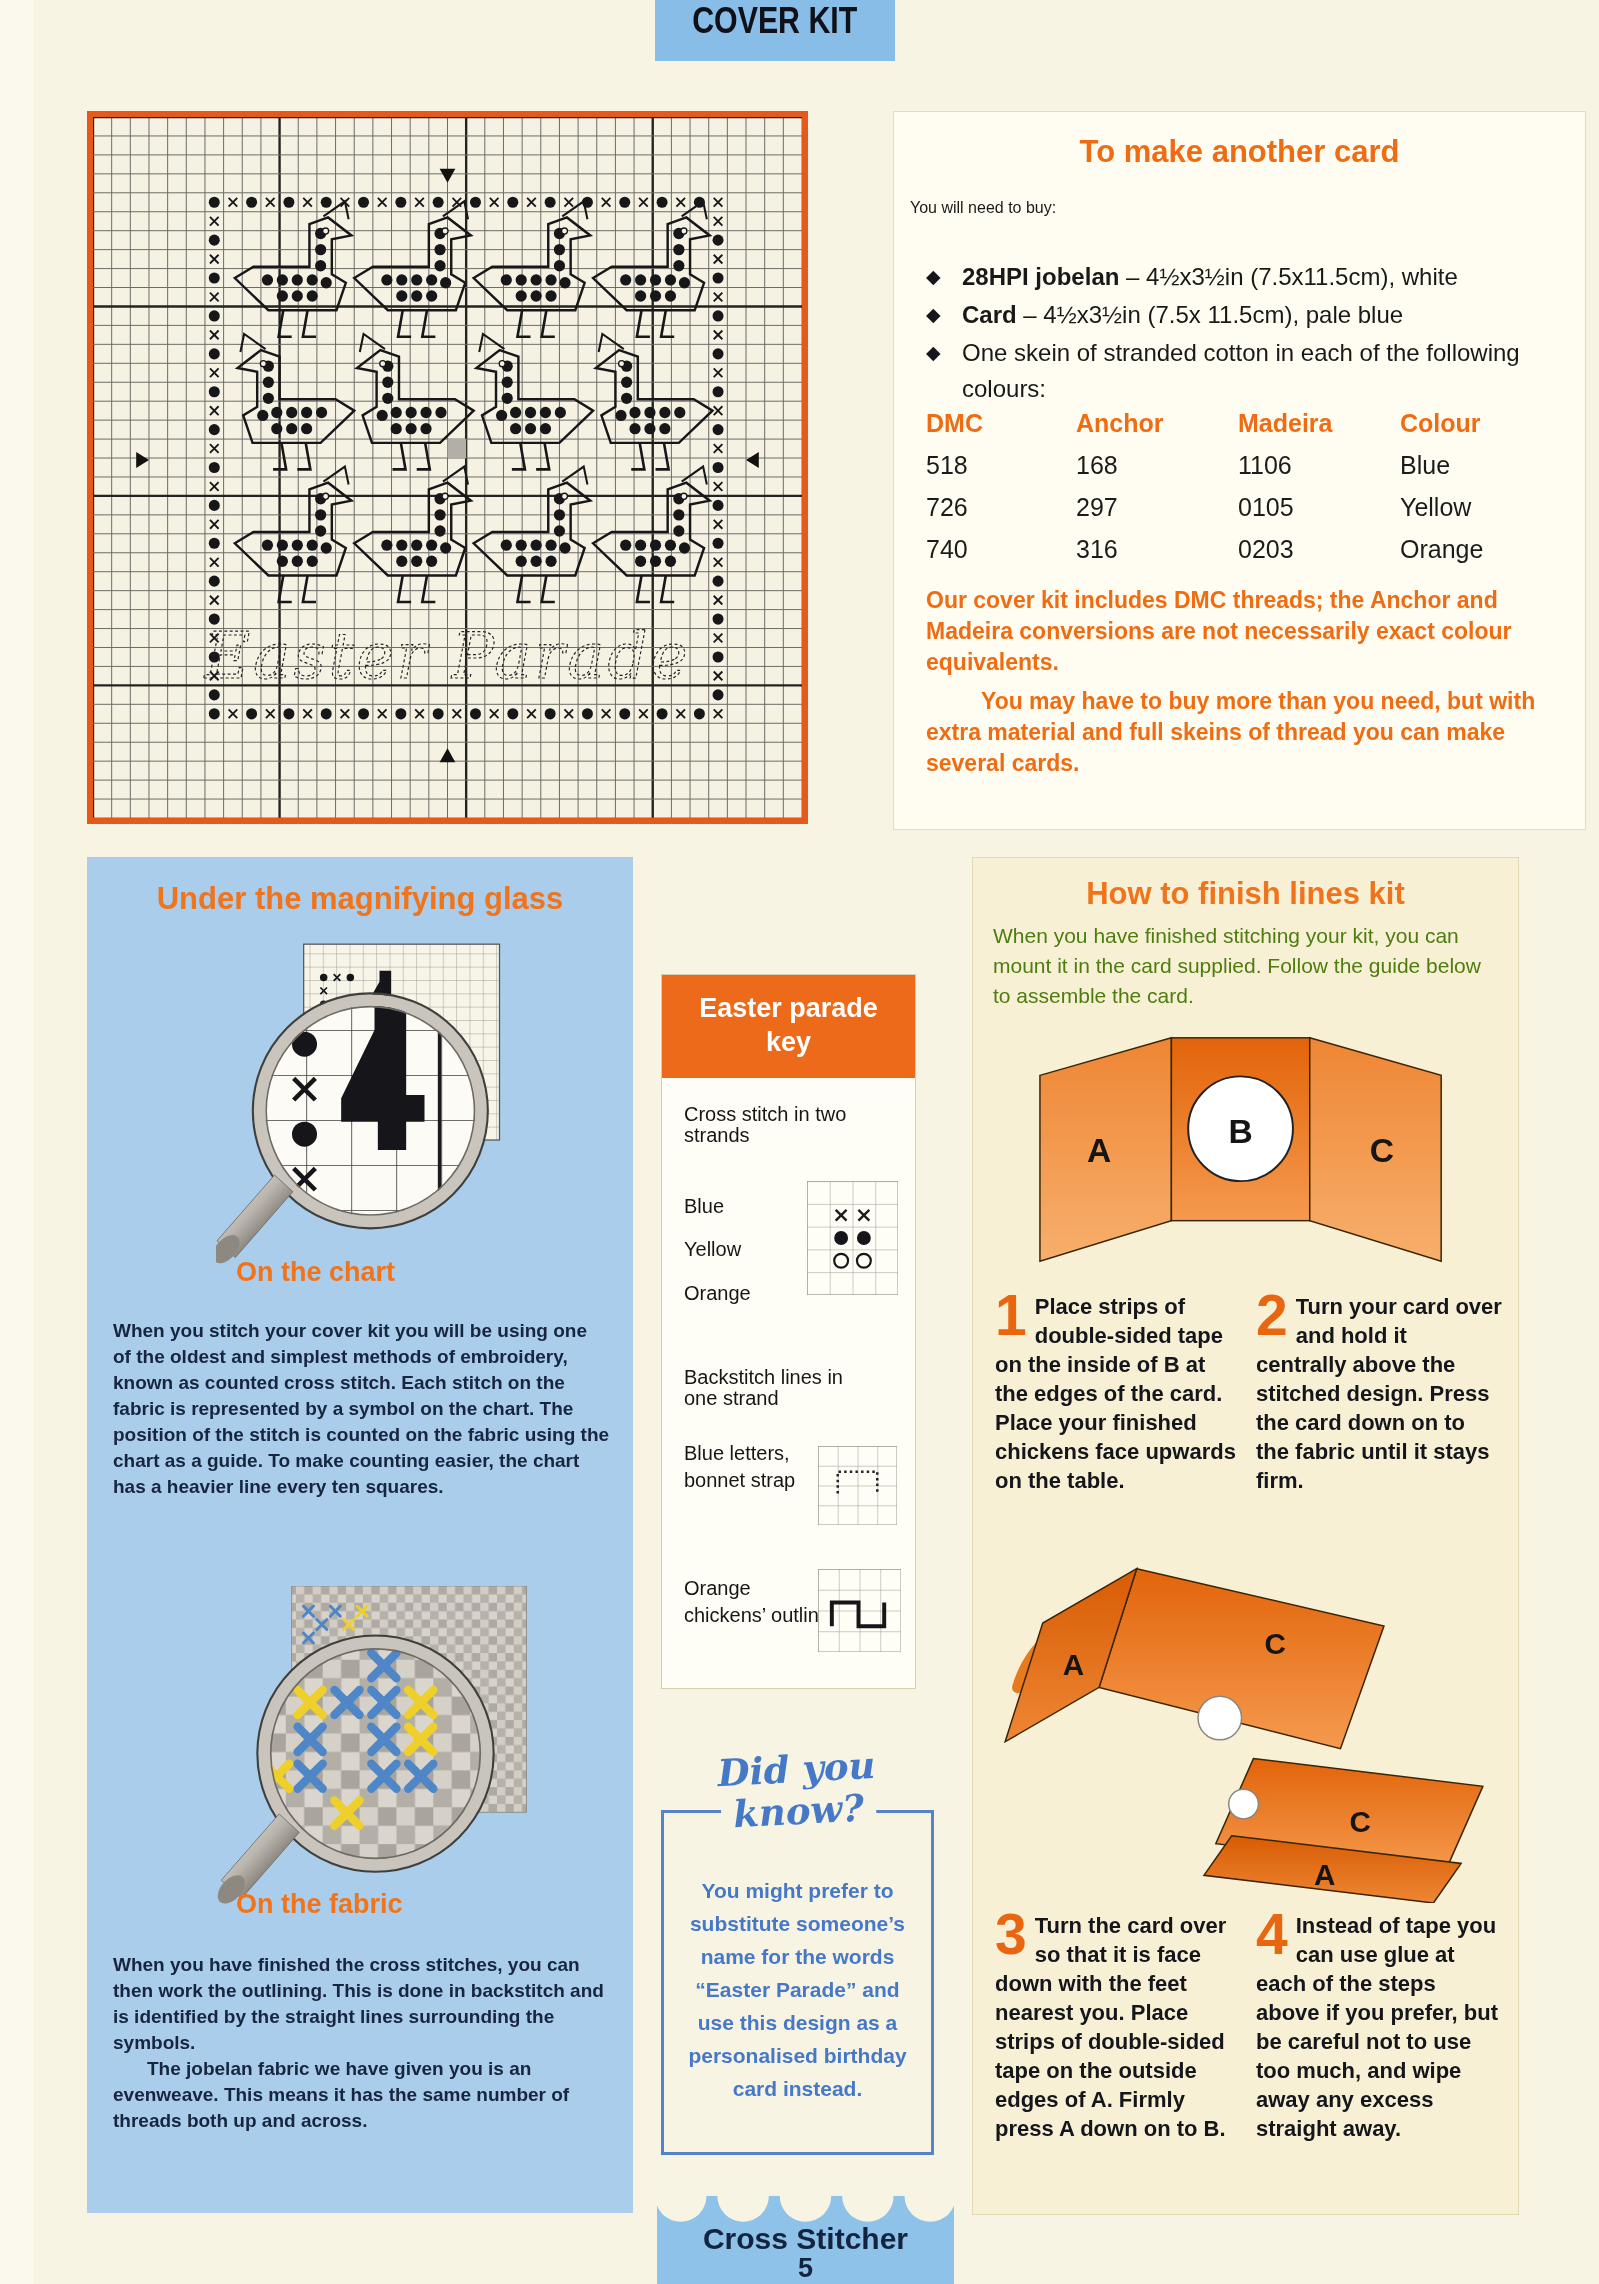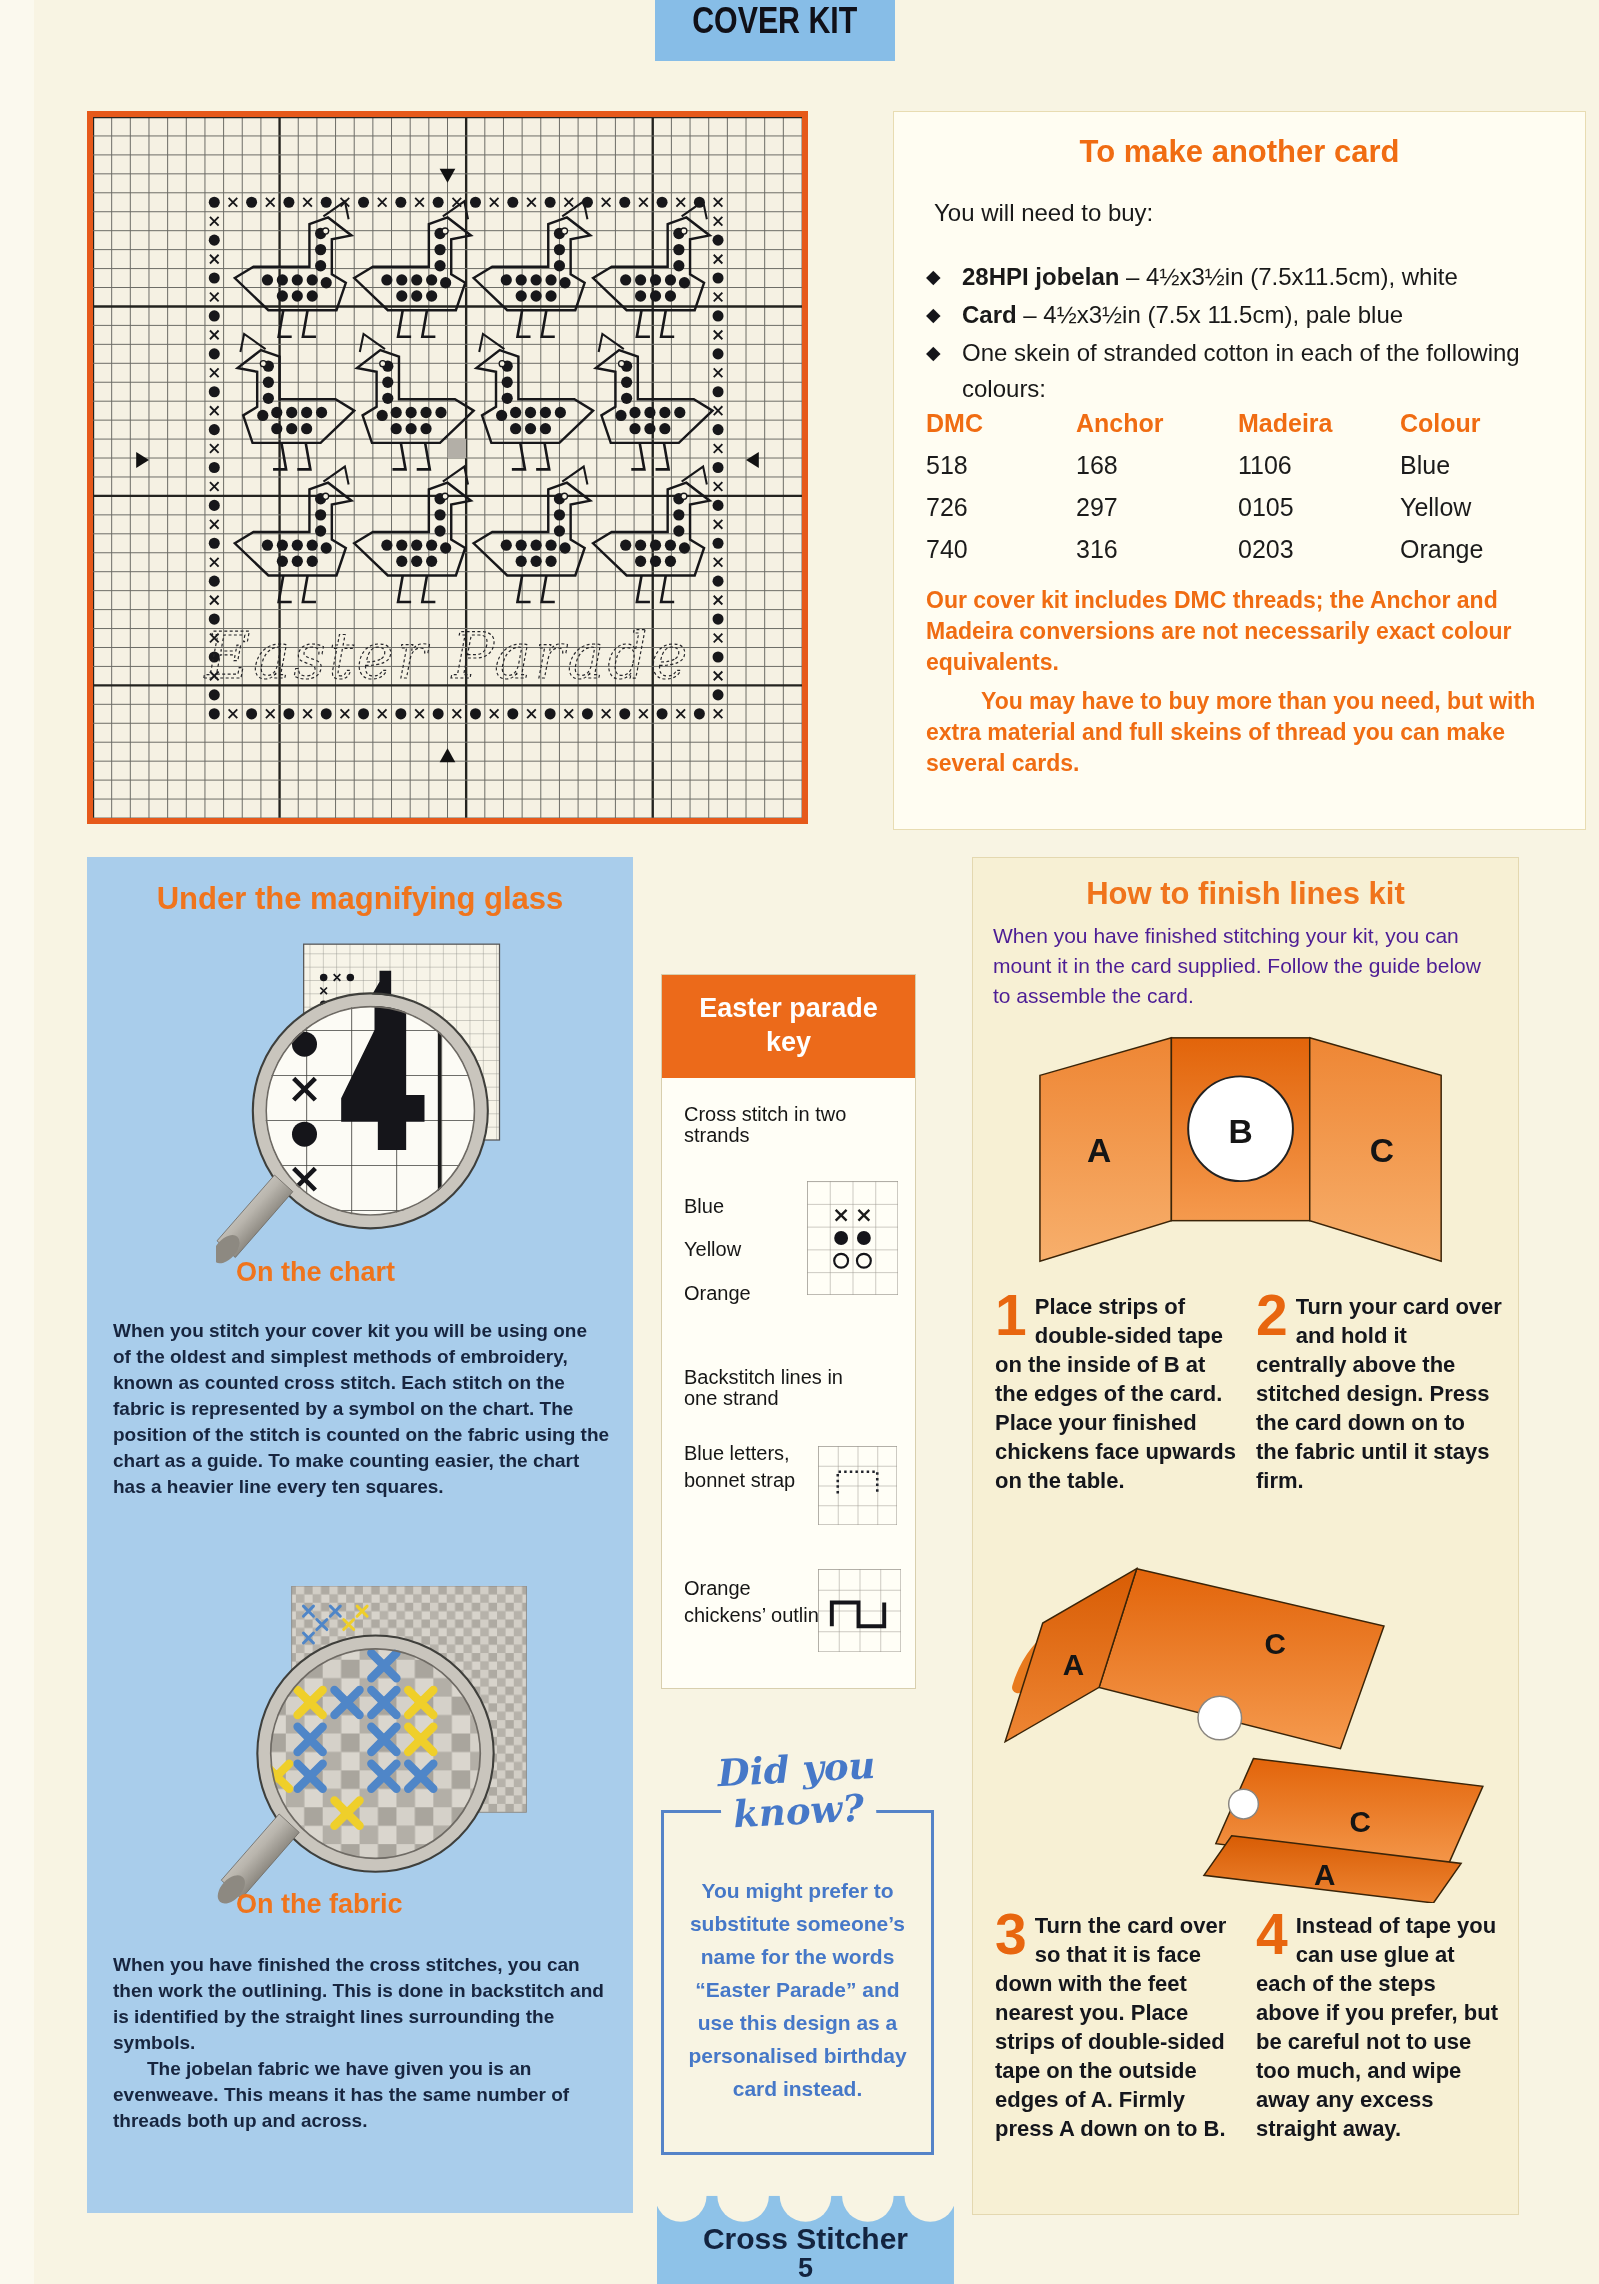--- a/index.html
+++ b/index.html
@@ -15,21 +15,21 @@
        transform:scaleX(.82);display:inline-block;white-space:nowrap;}
 
   
   .chart-box{left:87px;top:111px;width:709px;height:701px;border:6px solid #e6591a;background:#f5f1e3;}
   .chart-inner{position:absolute;inset:0;}
 
   
   .makecard{left:893px;top:111px;width:691px;height:717px;background:#fffdf2;border:1px solid #e8dcb2;}
   .mc-title{position:absolute;top:22px;left:0;width:100%;text-align:center;
        color:#f06c12;font-size:31px;font-weight:800;}
-  .mc-intro{position:absolute;left:40px;top:87px;font-size:24px;color:#191919;}
+  .mc-intro{position:absolute;left:16px;top:87px;font-size:16px;color:#191919;}
   .mc-items{position:absolute;left:32px;top:147px;width:624px;}
   .mc-item{position:relative;padding-left:36px;font-size:24px;line-height:36px;color:#191919;margin-bottom:2px;}
   .mc-item .dia{position:absolute;left:0;top:0;font-size:19px;color:#15151a;}
   .mc-item b{font-weight:800;}
   .mc-table{position:absolute;left:32px;top:297px;width:624px;display:grid;
        grid-template-columns:150px 162px 162px 139px;row-gap:13px;font-size:25px;color:#1b1b1b;}
   .mc-table .th{color:#f06c12;font-weight:800;}
   .mc-note{position:absolute;left:32px;width:618px;font-size:23px;line-height:31px;
        font-weight:800;color:#f06c12;}
   .n1{top:473px;} .n2{top:574px;text-indent:55px;}
@@ -66,21 +66,21 @@
        line-height:42px;color:#4678c8;transform:rotate(-3deg);}
   .dyk-title span{display:inline-block;background:#f8f4e3;padding:0 12px;}
   .dyk-title .l2{margin-top:-2px;}
   .dyk-body{position:absolute;top:61px;left:14px;right:14px;text-align:center;
        color:#4678c8;font-weight:800;font-size:21px;line-height:33px;}
 
   
   .finish{left:972px;top:857px;width:545px;height:1356px;background:#f7f0d4;border:1px solid #e4d8b0;}
   .f-title{position:absolute;top:18px;left:0;width:100%;text-align:center;
        color:#f0741c;font-size:31px;font-weight:800;}
-  .f-intro{position:absolute;left:20px;top:63px;width:507px;font-size:21px;line-height:30px;color:#4c1d95;}
+  .f-intro{position:absolute;left:20px;top:63px;width:507px;font-size:21px;line-height:30px;color:#4d7c0f;}
   .diag1{left:15px;top:166px;} .diag2{left:15px;top:681px;}
   .step{position:absolute;font-size:22px;line-height:29px;font-weight:800;color:#14161c;}
   .step .num{float:left;font-size:57px;line-height:46px;font-weight:900;color:#e8660f;margin:0 8px 2px 0;}
   .s1{left:22px;top:434px;width:243px;}
   .s2{left:283px;top:434px;width:246px;}
   .s3{left:22px;top:1053px;width:243px;}
   .s4{left:283px;top:1053px;width:246px;}
 
   
   .ftr{left:657px;top:2190px;width:297px;height:95px;}

